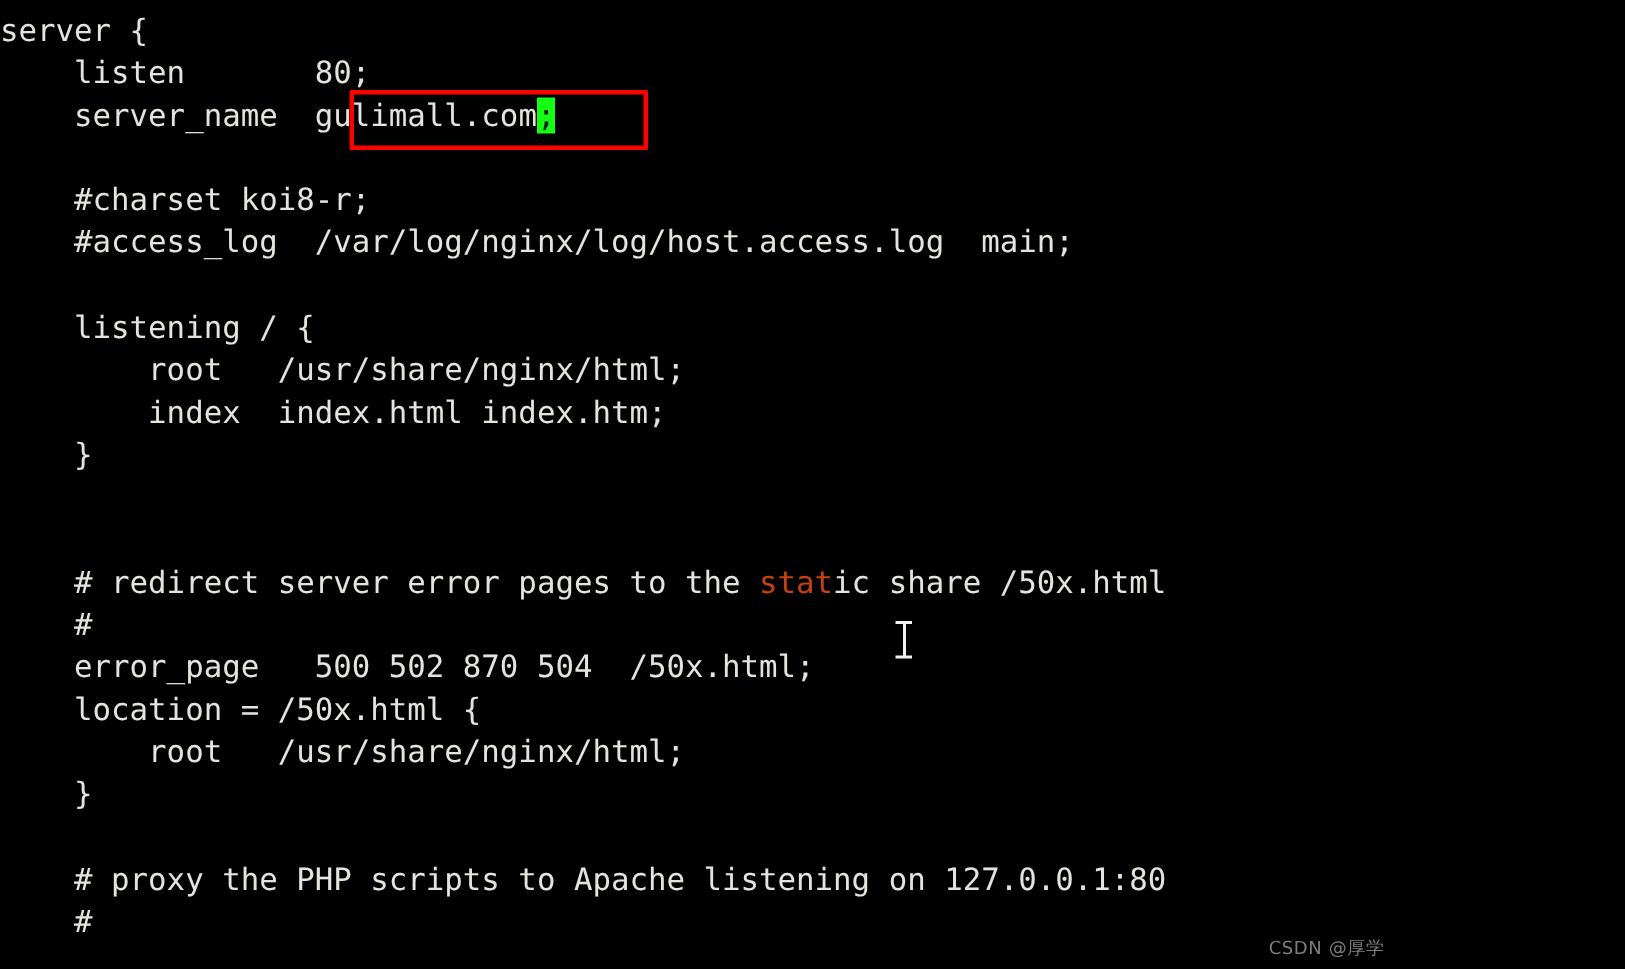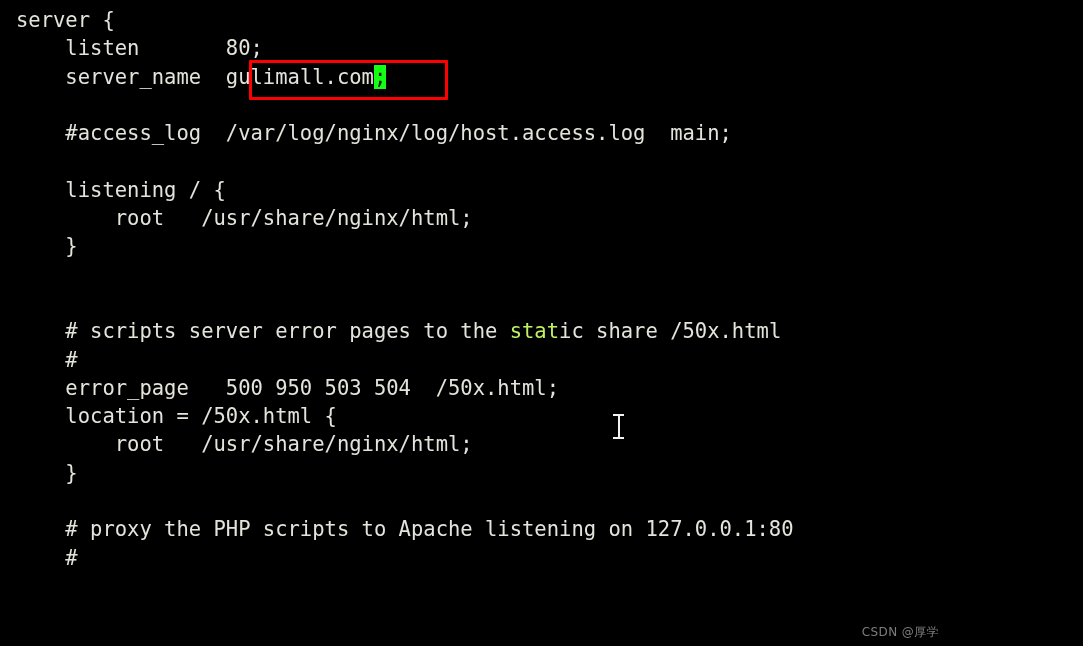--- a/index.html
+++ b/index.html
@@ -10,21 +10,21 @@
   body {
     width: 1083px;
     height: 646px;
     overflow: hidden;
     position: relative;
     font-family: "DejaVu Sans Mono", "Liberation Mono", monospace;
   }
 
   #terminal {
     position: absolute;
-    left: 16px;
+    left: 0;
     top: 0;
     width: 931px;
     height: 646px;
     background: #000000;
     overflow: hidden;
   }
 
   .code-area {
     position: absolute;
     left: 0px;
@@ -46,21 +46,21 @@
   .line .txt { white-space: pre; }
 
   
   .cursor-block {
     background: #14ff14;
     color: #0b1a0b;
   }
 
   
   .match {
-    color: #bef264;
+    color: #c2410c;
   }
 
   
   #redbox {
     position: absolute;
     left: 233px;
     top: 60px;
     width: 199px;
     height: 40px;
     border: 3px solid #ff0000;
@@ -118,42 +118,44 @@
   <div class="code-area">
 
     <div class="line"><span class="txt">server {</span></div>
 
     <div class="line"><span class="txt">    listen       80;</span></div>
 
     <div class="line"><span class="txt">    server_name  </span><span class="txt">gulimall.com</span><span class="txt cursor-block">;</span></div>
 
     <div class="line"><span class="txt"></span></div>
 
+    <div class="line"><span class="txt">    #charset koi8-r;</span></div>
 
     <div class="line"><span class="txt">    #access_log  /var/log/nginx/log/host.access.log  main;</span></div>
 
     <div class="line"><span class="txt"></span></div>
 
     <div class="line"><span class="txt">    listening / {</span></div>
 
     <div class="line"><span class="txt">        root   /usr/share/nginx/html;</span></div>
 
+    <div class="line"><span class="txt">        index  index.html index.htm;</span></div>
 
     <div class="line"><span class="txt">    }</span></div>
 
     <div class="line"><span class="txt"></span></div>
 
 
     <div class="line"><span class="txt"></span></div>
 
-    <div class="line"><span class="txt">    # scripts server error pages to the </span><span class="txt match">stat</span><span class="txt">ic share /50x.html</span></div>
+    <div class="line"><span class="txt">    # redirect server error pages to the </span><span class="txt match">stat</span><span class="txt">ic share /50x.html</span></div>
 
     <div class="line"><span class="txt">    #</span></div>
 
-    <div class="line"><span class="txt">    error_page   500 950 503 504  /50x.html;</span></div>
+    <div class="line"><span class="txt">    error_page   500 502 870 504  /50x.html;</span></div>
 
     <div class="line"><span class="txt">    location = /50x.html {</span></div>
 
     <div class="line"><span class="txt">        root   /usr/share/nginx/html;</span></div>
 
     <div class="line"><span class="txt">    }</span></div>
 
     <div class="line"><span class="txt"></span></div>
 
     <div class="line"><span class="txt">    # proxy the PHP scripts to Apache listening on 127.0.0.1:80</span></div>

